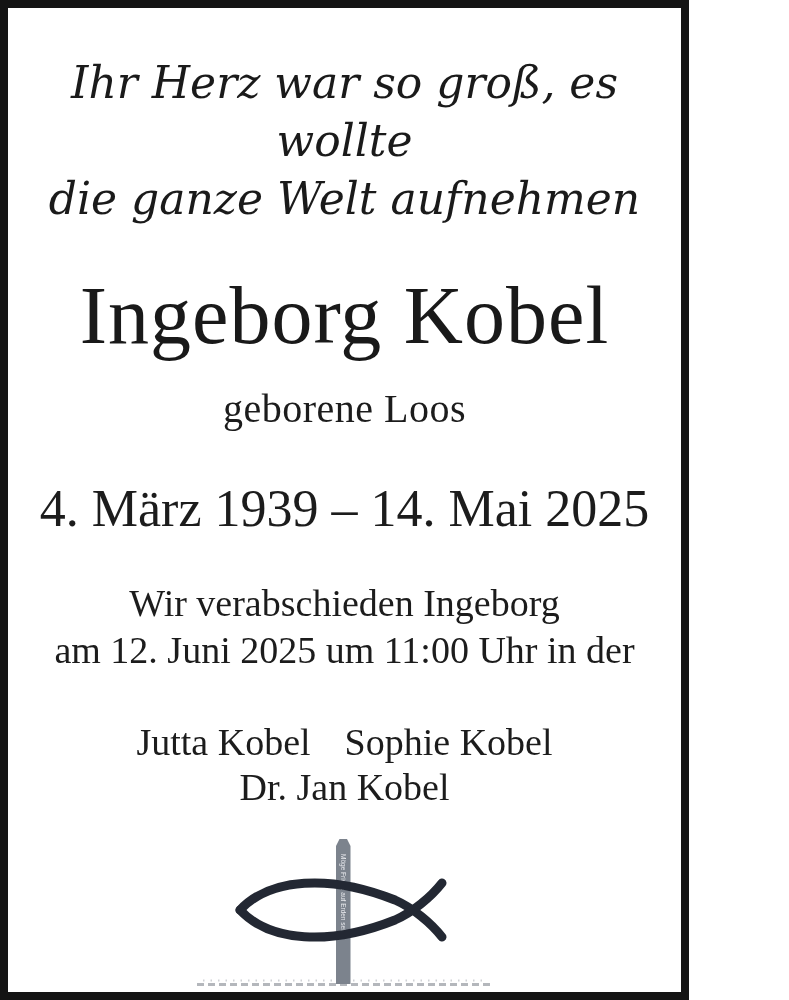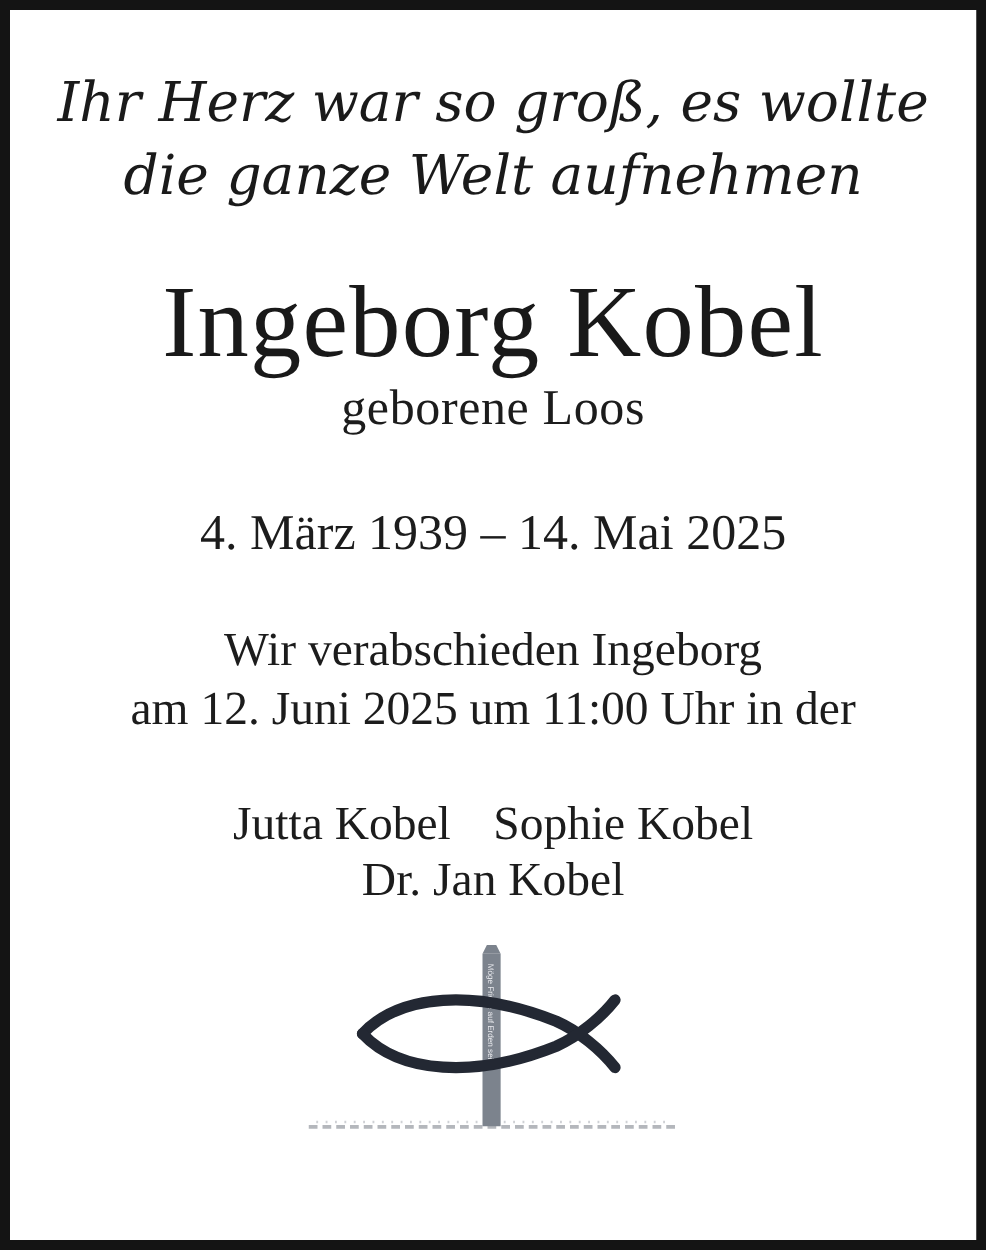--- a/index.html
+++ b/index.html
@@ -5,21 +5,21 @@
   html, body { margin: 0; padding: 0; }
   body {
     width: 789px;
     height: 1000px;
     background: #ffffff;
     overflow: hidden;
     font-family: "Liberation Serif", serif;
   }
   .frame {
     box-sizing: border-box;
-    width: 789px;
+    width: 689px;
     height: 1000px;
     border: 8px solid #141414;
     background: #ffffff;
     text-align: center;
     color: #1c1c1c;
   }
   .epigraph {
     margin-top: 46px;
     font-family: "DejaVu Serif", serif;
     font-style: italic;
@@ -32,24 +32,25 @@
     font-size: 82px;
     line-height: 88px;
     letter-spacing: 1px;
     color: #191919;
     text-align: center;
   }
   .birth-name {
     font-size: 40px;
     line-height: 48px;
     letter-spacing: 0.5px;
+    margin-top: 25px;
   }
   .dates {
     margin-top: 46px;
-    font-size: 40px;
+    font-size: 52px;
     line-height: 60px;
   }
   .announcement {
     margin-top: 41px;
     font-size: 38px;
     line-height: 47px;
   }
   .mourners {
     margin-top: 46px;
     font-size: 38px;

